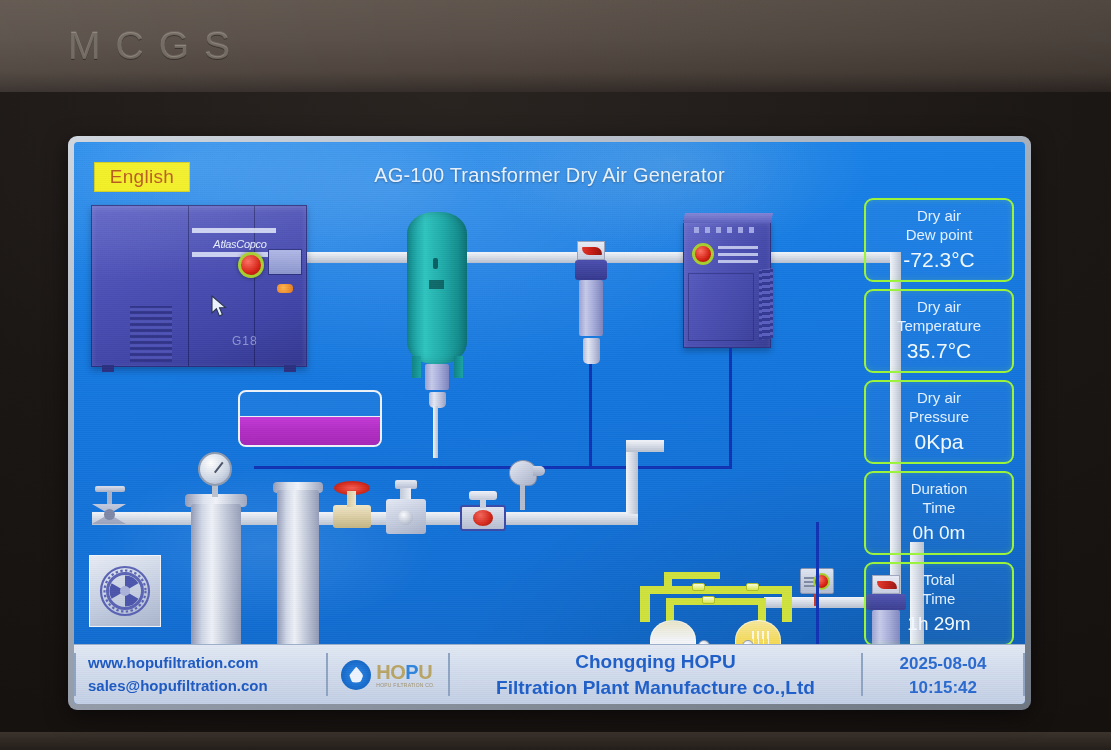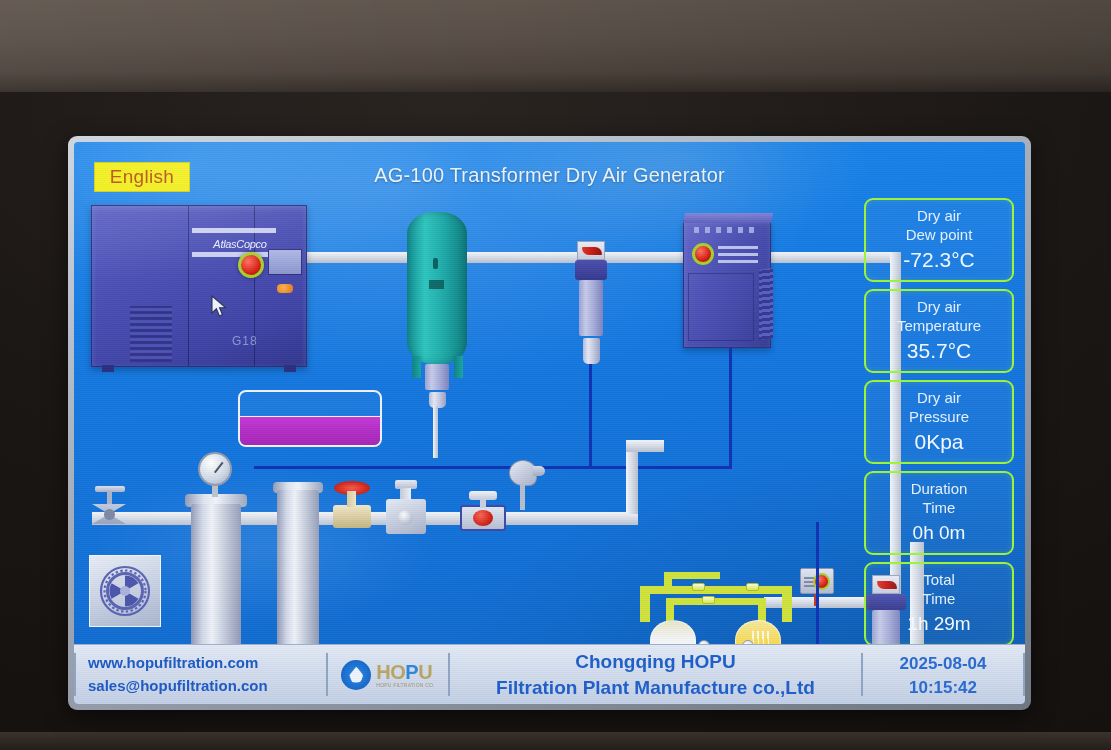--- a/index.html
+++ b/index.html
@@ -373,20 +373,21 @@
     color: #2a6ad0; font-size: 17px; font-weight: bold; line-height: 24px;
   }
 </style>
 </head>
 <body>
 
 <div id="device-photo">
 
   <div id="bezel-top"></div>
   <div id="bezel-top-sheen"></div>
+  <div id="brand-mcgs">MCGS</div>
   <div id="bezel-body"></div>
   <div id="bezel-bottom-lip"></div>
 
   <div id="panel-frame">
     <div id="hmi-screen">
 
       <div id="lang-button">English</div>
       <div id="screen-title">AG-100 Transformer Dry Air Generator</div>
 
       <div id="diagram">

